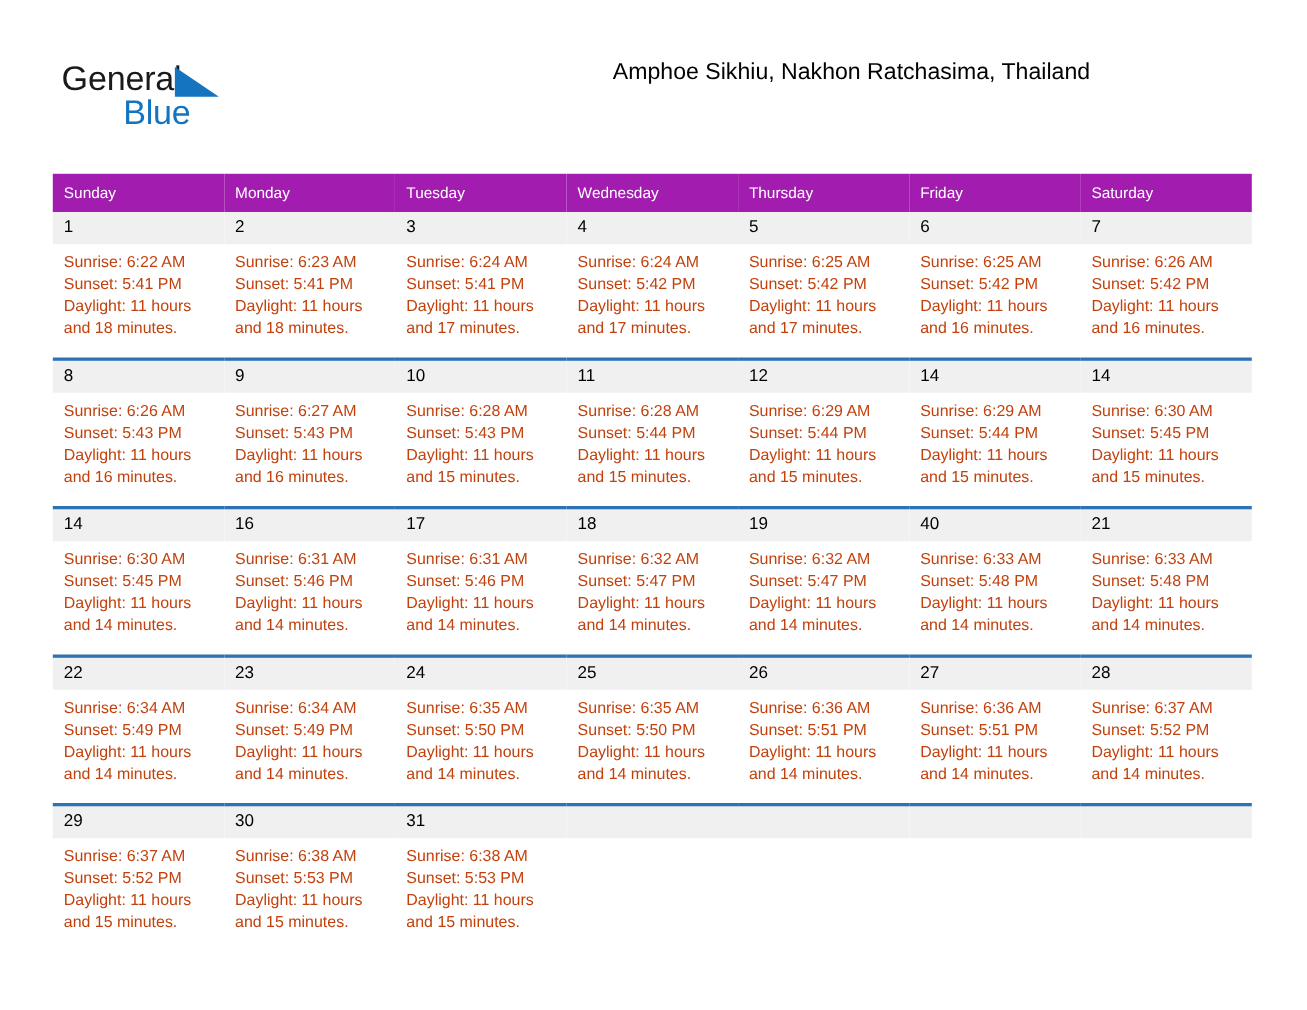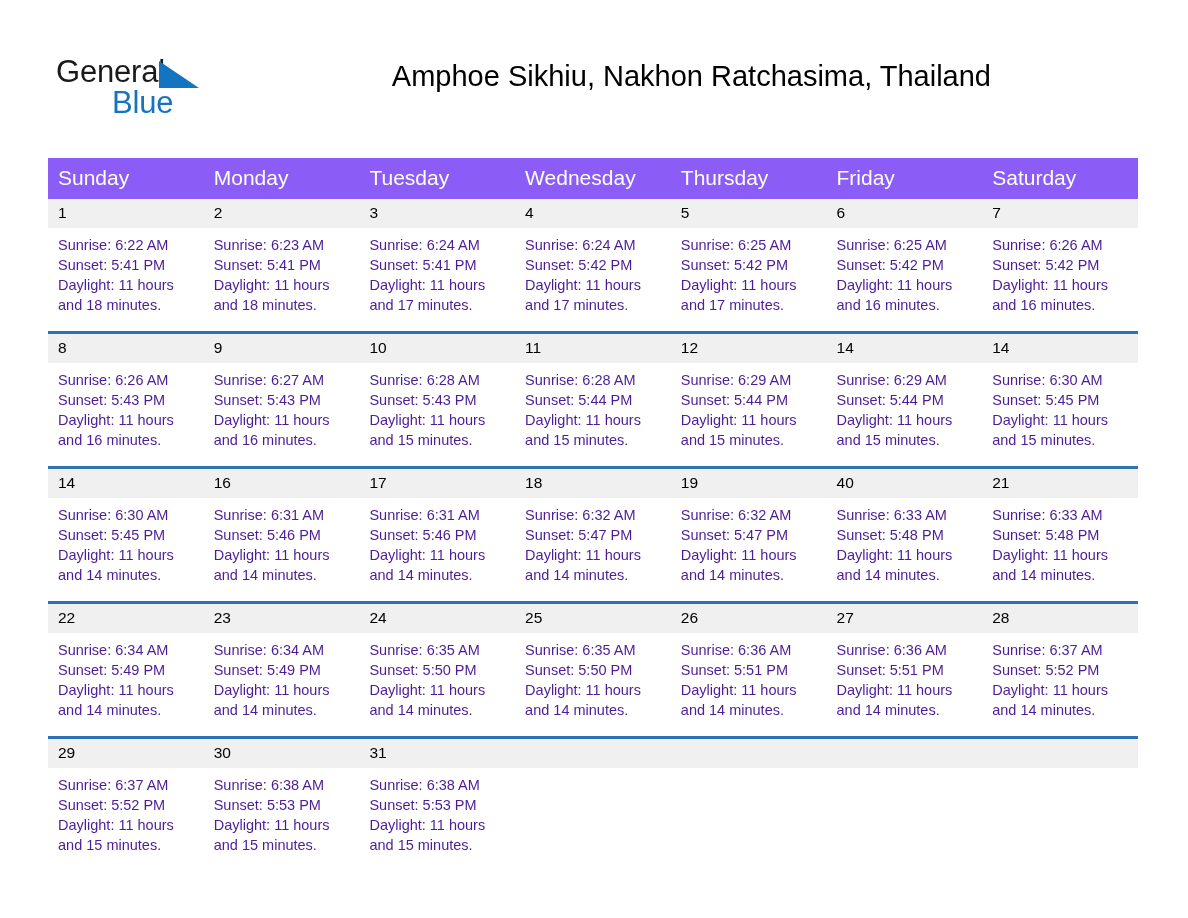--- a/index.html
+++ b/index.html
@@ -70,42 +70,42 @@
     text-align: right;
   }
   .cal-title {
     font-size: 42px;
     font-weight: normal;
     line-height: 50px;
     color: #000000;
     white-space: nowrap;
   }
   .cal-subtitle {
-    font-size: 29px;
+    font-size: 21px;
     line-height: 34px;
     color: #000000;
     white-space: nowrap;
-    margin-top: 15px;
+    margin-top: 5px;
   }
 
   
   .calendar {
     position: absolute;
     left: 48px;
     top: 158px;
     width: 1090px;
     border-collapse: collapse;
     table-layout: fixed;
   }
   .calendar col { width: 155.7px; }
 
   .calendar thead th {
-    background: #8b5cf6;
+    background: #a21caf;
     color: #ffffff;
-    font-size: 21px;
+    font-size: 14px;
     font-weight: normal;
     text-align: left;
     padding: 8px 0 9px 10px;
     height: 18px;
     vertical-align: middle;
   }
 
   .calendar td {
     vertical-align: top;
     padding: 0;
@@ -125,21 +125,21 @@
     color: #000000;
     min-height: 18px;
   }
   .daynum.empty {
     color: transparent;
   }
   .info {
     padding: 7px 0 0 10px;
     font-size: 14.5px;
     line-height: 20px;
-    color: #4c1d95;
+    color: #c2410c;
   }
   .info div { white-space: nowrap; }
 </style>
 </head>
 <body>
 
 <div class="page">
 
   <div class="topbar">
 

